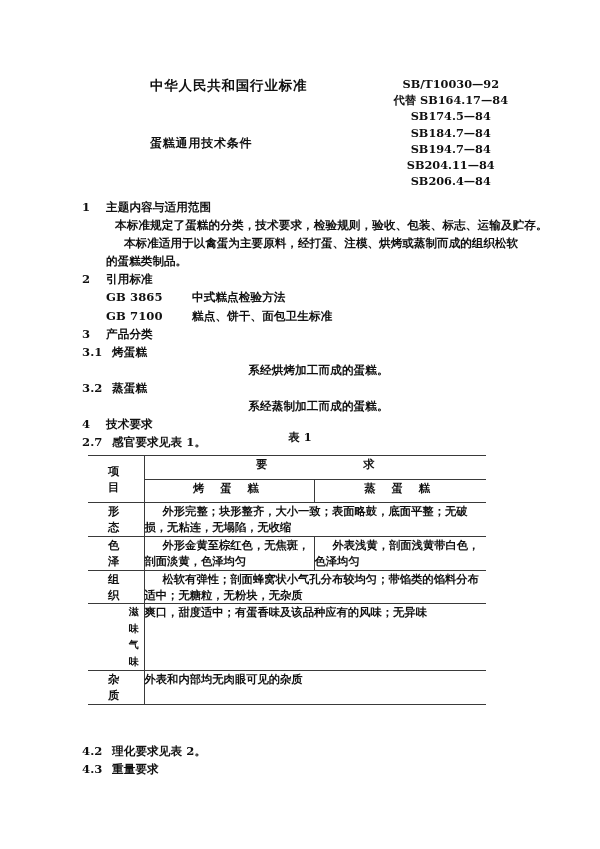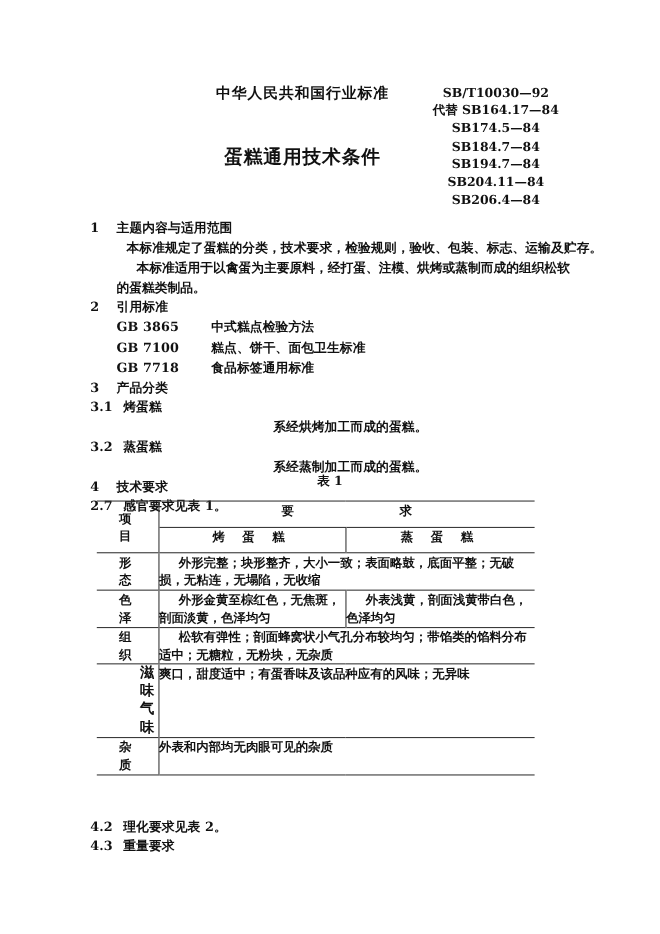--- a/index.html
+++ b/index.html
@@ -30,35 +30,35 @@
     left: 0;
     top: 76px;
     width: 600px;
     height: 115px;
   }
   .hdr-left {
     position: absolute;
     left: 150px;
     top: 0px;
     width: 250px;
-    text-align: center;
+    text-align: left;
   }
   .hdr-title-1 {
     font-size: 13.5px;
     font-weight: bold;
     letter-spacing: 0.8px;
     line-height: 18px;
   }
   .hdr-title-2 {
     position: absolute;
     left: 150px;
     top: 58px;
     width: 250px;
-    text-align: center;
-    font-size: 17px;
+    text-align: left;
+    font-size: 12px;
     font-weight: bold;
     letter-spacing: 0.8px;
     line-height: 18px;
   }
   .hdr-right {
     position: absolute;
     right: 92px;
     top: 0px;
     text-align: center;
     font-size: 11.3px;
@@ -144,21 +144,21 @@
 
   .item-label {
     display: block;
     letter-spacing: 10px;
     padding-left: 6px;
     text-indent: 0;
   }
   .item-label.narrow {
     letter-spacing: 0px;
     padding-left: 0px;
-    font-size: 13px;
+    font-size: 10px;
     margin-left: 36px;
   }
   .cell-pad {
     padding: 3px 4px 3px 8px;
   }
   .cell-pad-center {
     padding: 4px 4px 4px 4px;
     text-align: center;
   }
   .spread {
@@ -219,23 +219,20 @@
     <div class="ln">
       <span class="num">2</span><span>引用标准</span>
     </div>
 
     <div class="ln">
       <span class="gb-code">GB 3865</span><span>中式糕点检验方法</span>
     </div>
     <div class="ln">
       <span class="gb-code">GB 7100</span><span>糕点、饼干、面包卫生标准</span>
     </div>
-    <div class="ln">
-      <span class="gb-code">GB 7718</span><span>食品标签通用标准</span>
-    </div>
 
     <div class="ln">
       <span class="num">3</span><span>产品分类</span>
     </div>
 
     <div class="ln">
       <span class="num-wide">3.1</span><span>烤蛋糕</span>
     </div>
     <div class="ln ind2">系经烘烤加工而成的蛋糕。</div>
 

